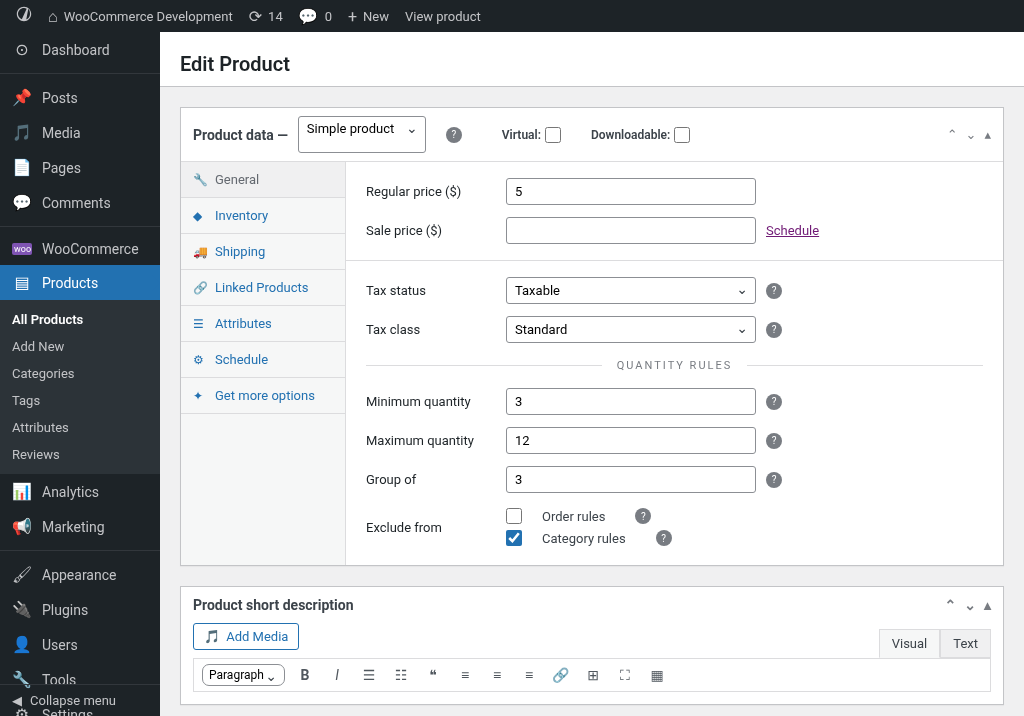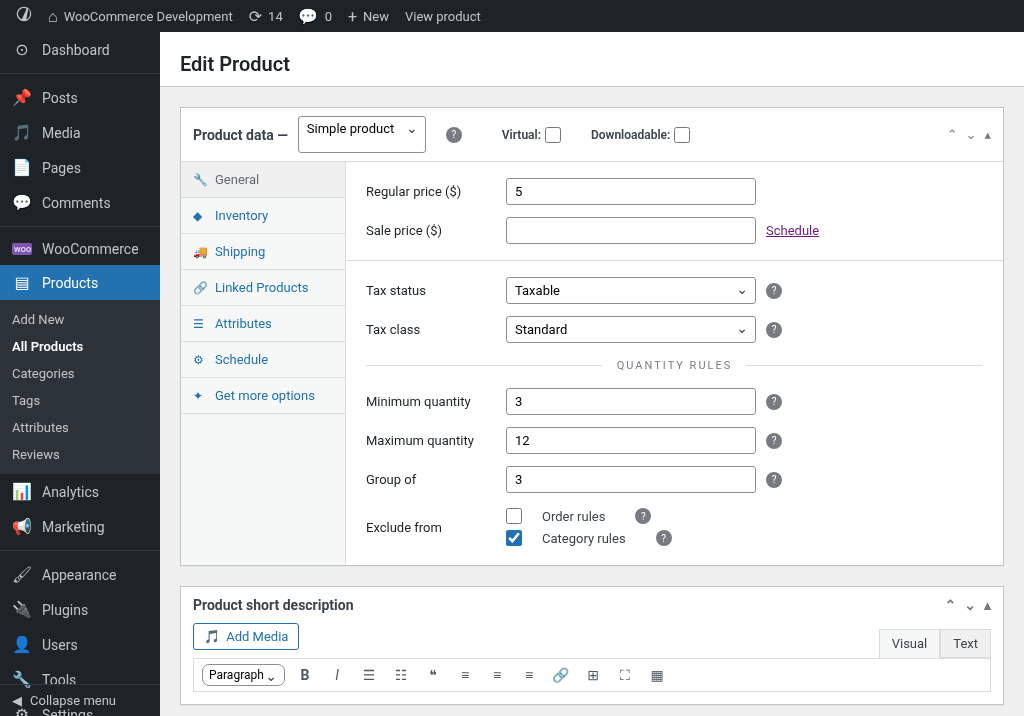--- a/index.html
+++ b/index.html
@@ -133,22 +133,22 @@
   <div class="side-sep"></div>
   <div class="side-item">
       <span class="side-icon" style="background:#7f54b3;color:#fff;font-size:9px;border-radius:2px;padding:1px 2px">woo</span>
       <span>WooCommerce</span>
     </div>
   <div class="side-item current">
       <span class="side-icon">▤</span>
       <span>Products</span>
     </div>
   <div class="submenu">
+    <div class="sub-item active">All Products</div>
     <div class="sub-item">Add New</div>
-    <div class="sub-item active">All Products</div>
     <div class="sub-item">Categories</div>
     <div class="sub-item">Tags</div>
     <div class="sub-item">Attributes</div>
     <div class="sub-item">Reviews</div>
   </div>
   <div class="side-item">
       <span class="side-icon">📊</span>
       <span>Analytics</span>
     </div>
   <div class="side-item">

